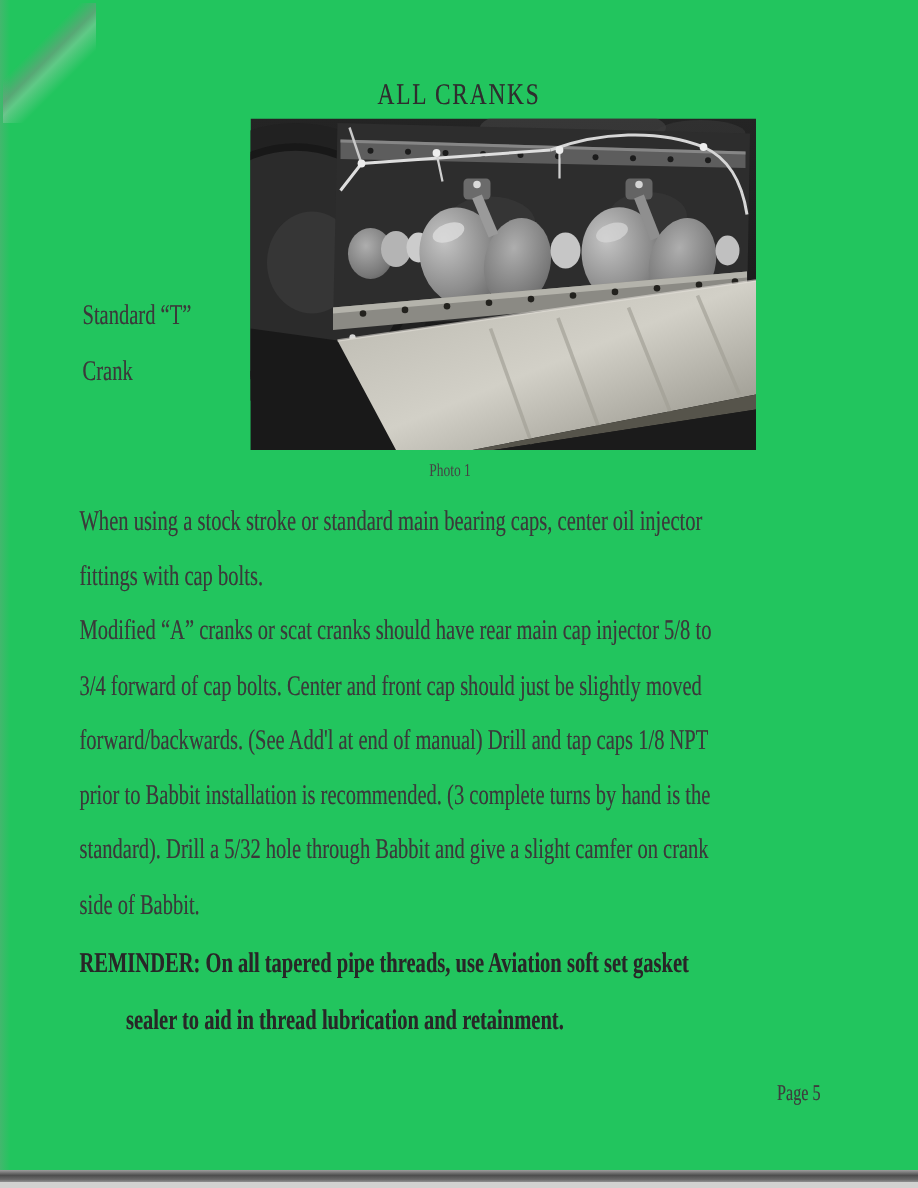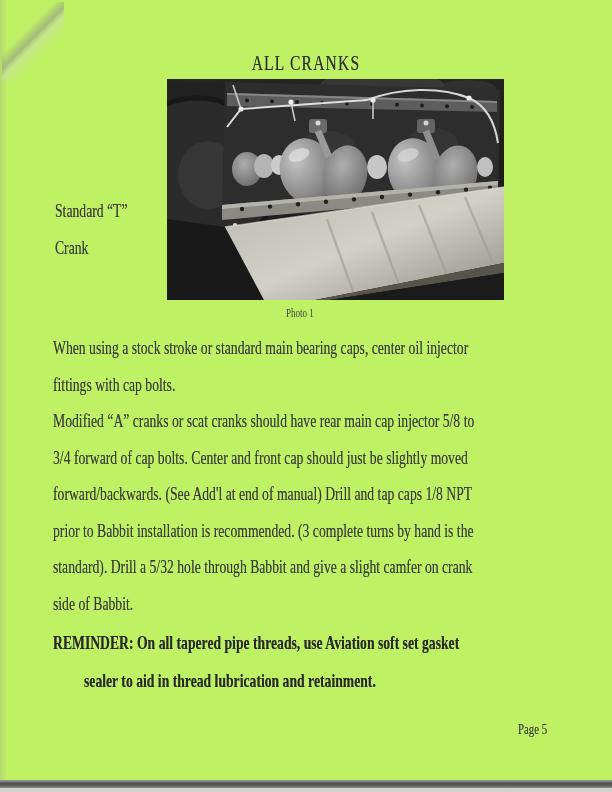--- a/index.html
+++ b/index.html
@@ -1,19 +1,19 @@
 <!DOCTYPE html>
 <html><head>
 <meta charset="utf-8">
 <style>
   html,body{margin:0;padding:0;}
   body{width:612px;height:792px;overflow:hidden;background:#e9e9e7;}
   .page{
     position:relative;width:612px;height:792px;
-    background:#bef264;
+    background:#22c55e;
     font-family:"Liberation Serif", serif;
     color:#3a3a3a;
     overflow:hidden;
   }
   
   .edge-left{position:absolute;left:0;top:0;bottom:0;width:7px;
     background:linear-gradient(to right, rgba(150,150,150,.28), rgba(150,150,150,0));}
   .crease{position:absolute;left:2px;top:2px;width:62px;height:80px;
     background:linear-gradient(135deg, rgba(255,255,255,0) 36%, rgba(140,140,140,.5) 47%,
       rgba(210,210,210,.35) 53%, rgba(255,255,255,0) 66%);}

